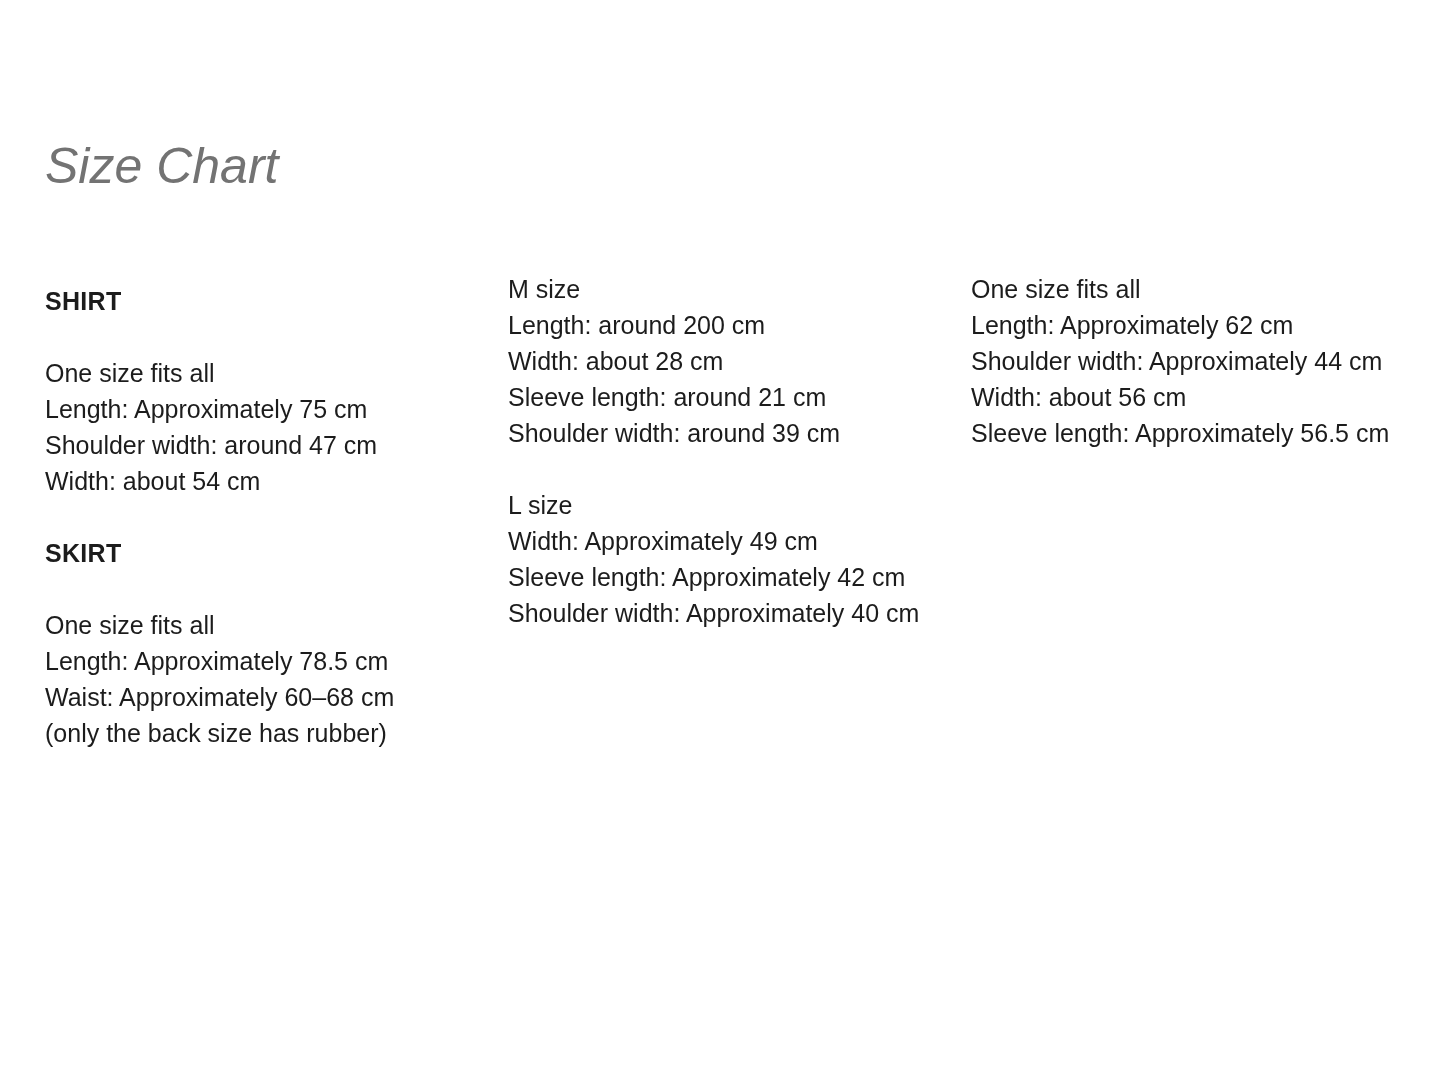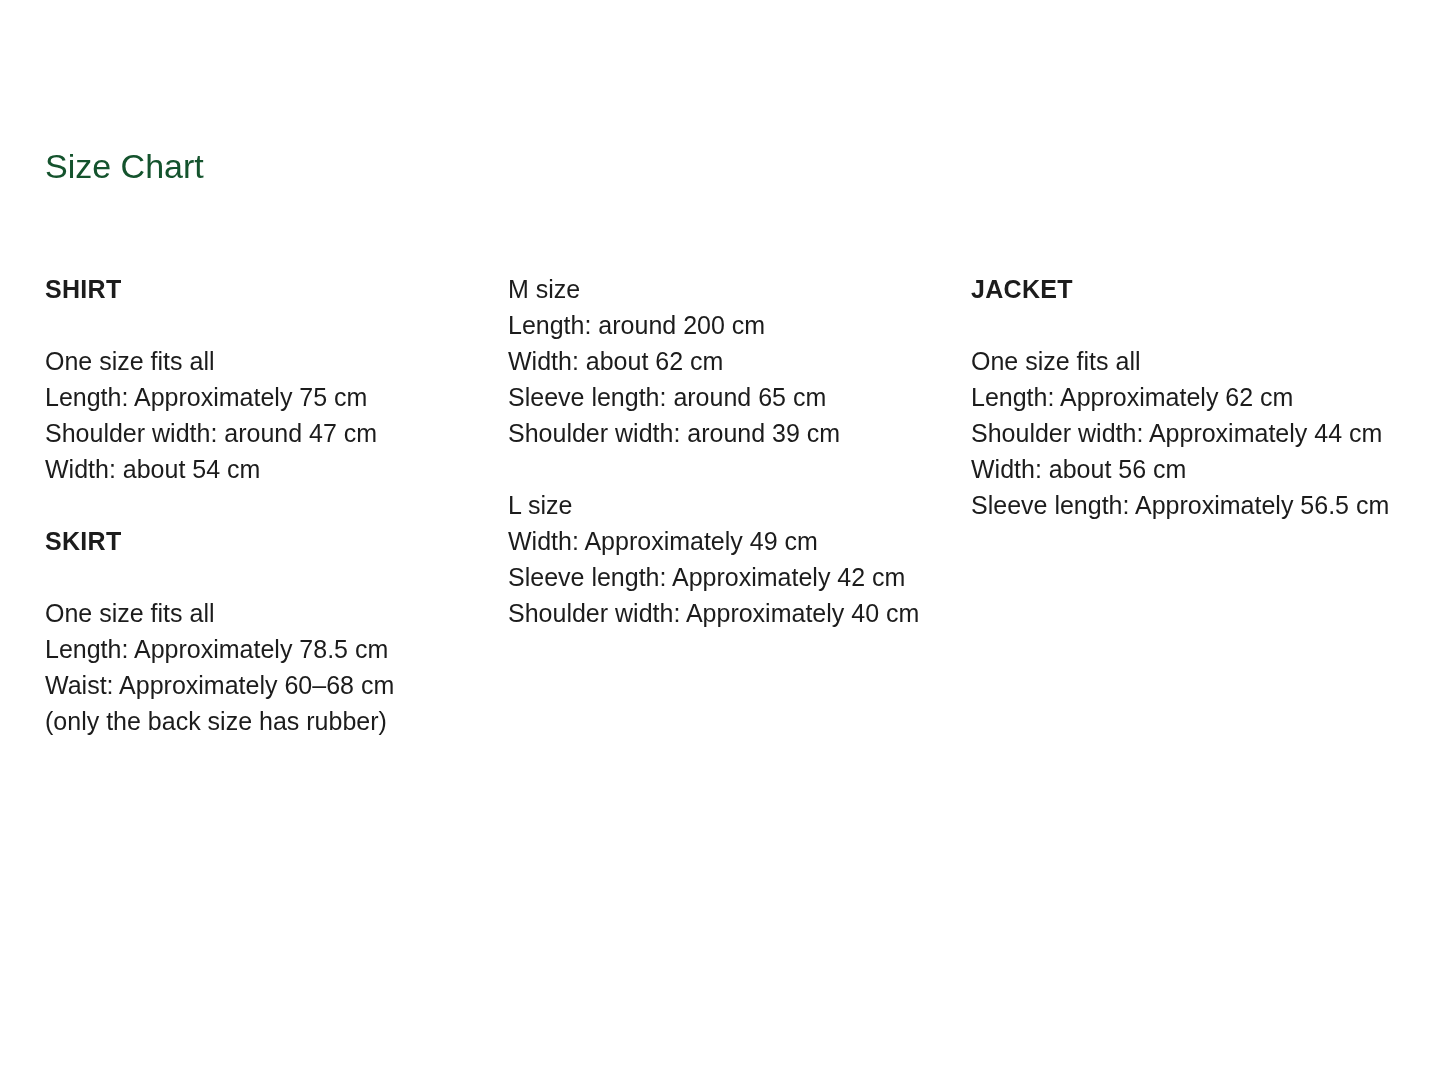--- a/index.html
+++ b/index.html
@@ -15,24 +15,25 @@
     overflow: hidden;
   }
   .page {
     box-sizing: border-box;
     width: 1440px;
     height: 1080px;
     padding: 142px 36px 0 45px;
   }
   .title {
     margin: 0;
-    font-size: 34px;
+    font-size: 50px;
     line-height: 48px;
     font-weight: 400;
-    color: #14532d;
+    color: #737373;
+    font-style: italic;
   }
   .columns {
     display: grid;
     grid-template-columns: repeat(3, 1fr);
     column-gap: 30px;
     margin-top: 81px;
   }
   .column {
     min-width: 0;
   }
@@ -40,20 +41,21 @@
     margin: 0 0 36px 0;
     font-size: 25px;
     line-height: 36px;
   }
   .column .block:last-child {
     margin-bottom: 0;
   }
   .section-title {
     font-weight: 700;
     letter-spacing: 0.3px;
+    margin-top: 12px;
   }
   .group-heading {
     font-weight: 400;
   }
   .line {
     font-weight: 400;
   }
 </style>
 </head>
 <body>
@@ -78,34 +80,33 @@
         <div class="line">Length: Approximately 78.5 cm</div>
         <div class="line">Waist: Approximately 60–68 cm</div>
         <div class="line">(only the back size has rubber)</div>
       </div>
     </div>
 
     <div class="column">
       <div class="block group">
         <div class="group-heading">M size</div>
         <div class="line">Length: around 200 cm</div>
-        <div class="line">Width: about 62 cm</div>
-        <div class="line">Sleeve length: around 65 cm</div>
+        <div class="line">Width: about 28 cm</div>
+        <div class="line">Sleeve length: around 21 cm</div>
         <div class="line">Shoulder width: around 39 cm</div>
       </div>
       <div class="block group">
         <div class="group-heading">L size</div>
         <div class="line">Width: Approximately 49 cm</div>
         <div class="line">Sleeve length: Approximately 42 cm</div>
         <div class="line">Shoulder width: Approximately 40 cm</div>
       </div>
     </div>
 
     <div class="column">
-      <div class="block section-title">JACKET</div>
       <div class="block group">
         <div class="group-heading">One size fits all</div>
         <div class="line">Length: Approximately 62 cm</div>
         <div class="line">Shoulder width: Approximately 44 cm</div>
         <div class="line">Width: about 56 cm</div>
         <div class="line">Sleeve length: Approximately 56.5 cm</div>
       </div>
     </div>
 
   </div>

